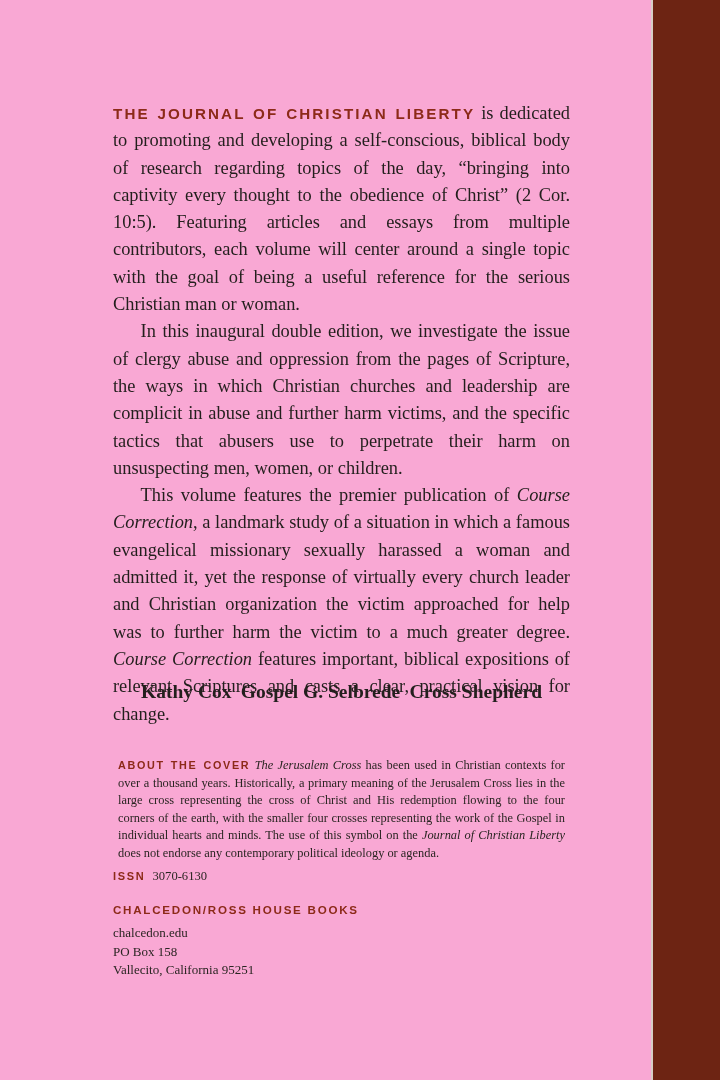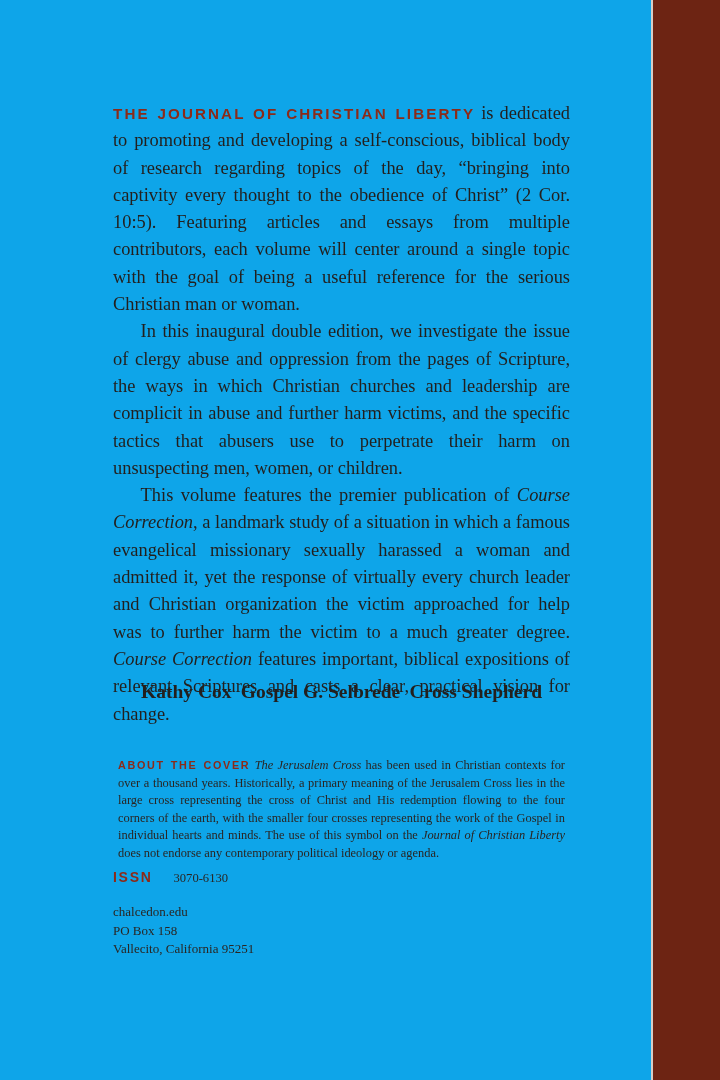--- a/index.html
+++ b/index.html
@@ -10,21 +10,21 @@
     width: 720px;
     height: 1080px;
     background: #fdfaf8;
     font-family: "Liberation Serif", "DejaVu Serif", serif;
     overflow: hidden;
   }
   .cover {
     position: relative;
     width: 720px;
     height: 1080px;
-    background: #0ea5e9;
+    background: #f9a8d4;
   }
   
   .spine-band {
     position: absolute;
     top: 0;
     right: 0;
     width: 67px;
     height: 1080px;
     background: #6d2413;
   }
@@ -133,24 +133,24 @@
     position: absolute;
     top: 869px;
     left: 0;
     width: 457px;
     font-size: 12.6px;
     color: #2a2522;
   }
   .issn-label {
     color: #8c2a18;
     font-family: "Liberation Sans", "DejaVu Sans", sans-serif;
-    font-size: 14px;
+    font-size: 11px;
     letter-spacing: 1.7px;
     font-weight: 600;
-    margin-right: 21px;
+    margin-right: 7px;
   }
 
   
   .imprint {
     position: absolute;
     top: 903px;
     left: 0;
     width: 457px;
   }
   .imprint-name {
@@ -191,19 +191,20 @@
       <span>Cross Shepherd</span>
     </div>
 
     <div class="about">
       <p><span class="about-label">ABOUT THE COVER</span><span> </span><em>The Jerusalem Cross</em><span> has been used in Christian contexts for over a thousand years. Historically, a primary meaning of the Jerusalem Cross lies in the large cross representing the cross of Christ and His redemption flowing to the four corners of the earth, with the smaller four crosses representing the work of the Gospel in individual hearts and minds. The use of this symbol on the </span><em>Journal of Christian Liberty</em><span> does not endorse any contemporary political ideology or agenda.</span></p>
     </div>
 
     <div class="issn"><span class="issn-label">ISSN</span><span>3070-6130</span></div>
 
     <div class="imprint">
+      <span class="imprint-name">CHALCEDON/ROSS HOUSE BOOKS</span>
       <span class="imprint-line">chalcedon.edu</span>
       <span class="imprint-line">PO Box 158</span>
       <span class="imprint-line">Vallecito, California 95251</span>
     </div>
 
   </div>
 </div>
 
 </body></html>

